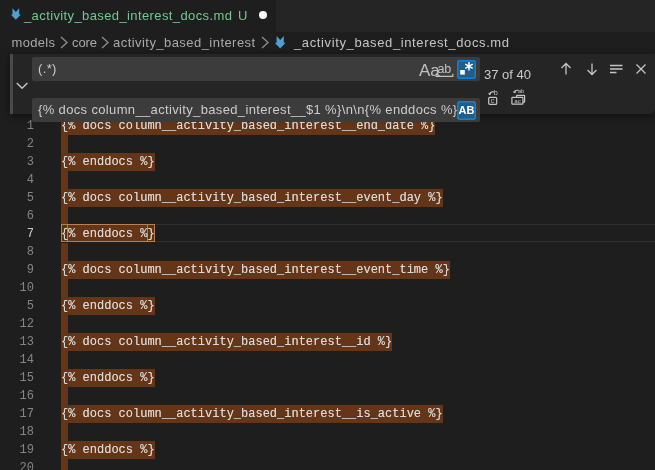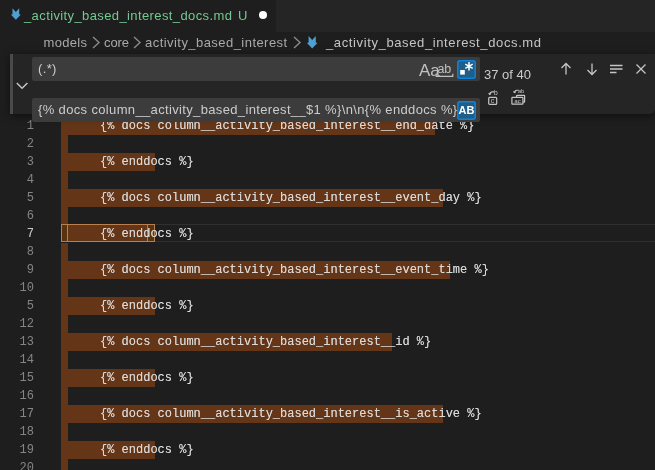--- a/index.html
+++ b/index.html
@@ -7,33 +7,33 @@
 
 
 .tabbar { position:absolute; left:0; top:0; width:655px; height:32px; background:#252526; }
 .tab { position:absolute; left:0; top:0; width:276px; height:32px; background:#1e1e1e; }
 .tab .fname { position:absolute; left:24px; top:8px; font-size:13px; letter-spacing:0.39px; color:#73c991; }
 .tab .ustat { position:absolute; left:238px; top:8px; font-size:13px; color:#73c991; }
 .tab .dot { position:absolute; left:258.5px; top:11px; width:8px; height:8px; border-radius:50%; background:#ffffff; }
 
 
 .crumbs { position:absolute; left:0; top:32px; width:537px; height:22px; background:#1e1e1e;
-  font-size:13px; color:#a9a9a9;margin-left:32px; }
+  font-size:13px; color:#a9a9a9; }
 .crumbs span { position:absolute; top:3px; white-space:pre; letter-spacing:0.3px; }
 .crumbs .file { color:#c5c5c5; letter-spacing:0.62px; }
 .crumbs svg.cv { position:absolute; top:34px; }
 
 
 .row { position:absolute; left:0; width:655px; height:18px; }
 .num { position:absolute; left:0; top:0; width:34px; height:18px; text-align:right;
   font-family:"Liberation Mono",monospace; font-size:12px; line-height:18px; color:#858585; }
 .num.cur { color:#c6c6c6; }
 .txt { position:absolute; left:61px; top:0; height:18px; white-space:pre;
   font-family:"Liberation Mono",monospace; font-size:12px; line-height:18px; color:#d9d9d9;
-  text-shadow:0 0 0.6px rgba(222,222,222,0.65);padding-left:39px; }
+  text-shadow:0 0 0.6px rgba(222,222,222,0.65); }
 .hl { position:absolute; left:61px; top:0; height:18px; background:#653517; }
 .stub { position:absolute; left:61px; top:0; width:7.2px; height:18px; background:#653517; }
 .curline { position:absolute; left:61px; top:-1px; width:600px; height:18px; border:1px solid #303030; }
 .curhl { top:-1px; box-shadow: inset 0 0 0 1px #b97f4e; }
 .brk { position:absolute; top:-1px; width:7.2px; height:18px; background:#57330e;
   box-shadow: inset 0 0 0 1px #b97f4e; }
 
 
 .findw { position:absolute; left:10px; top:54px; width:645px; height:60px; background:#252526;
   border-radius:0 0 5px 5px; box-shadow:0 2px 8px rgba(0,0,0,0.5); }

